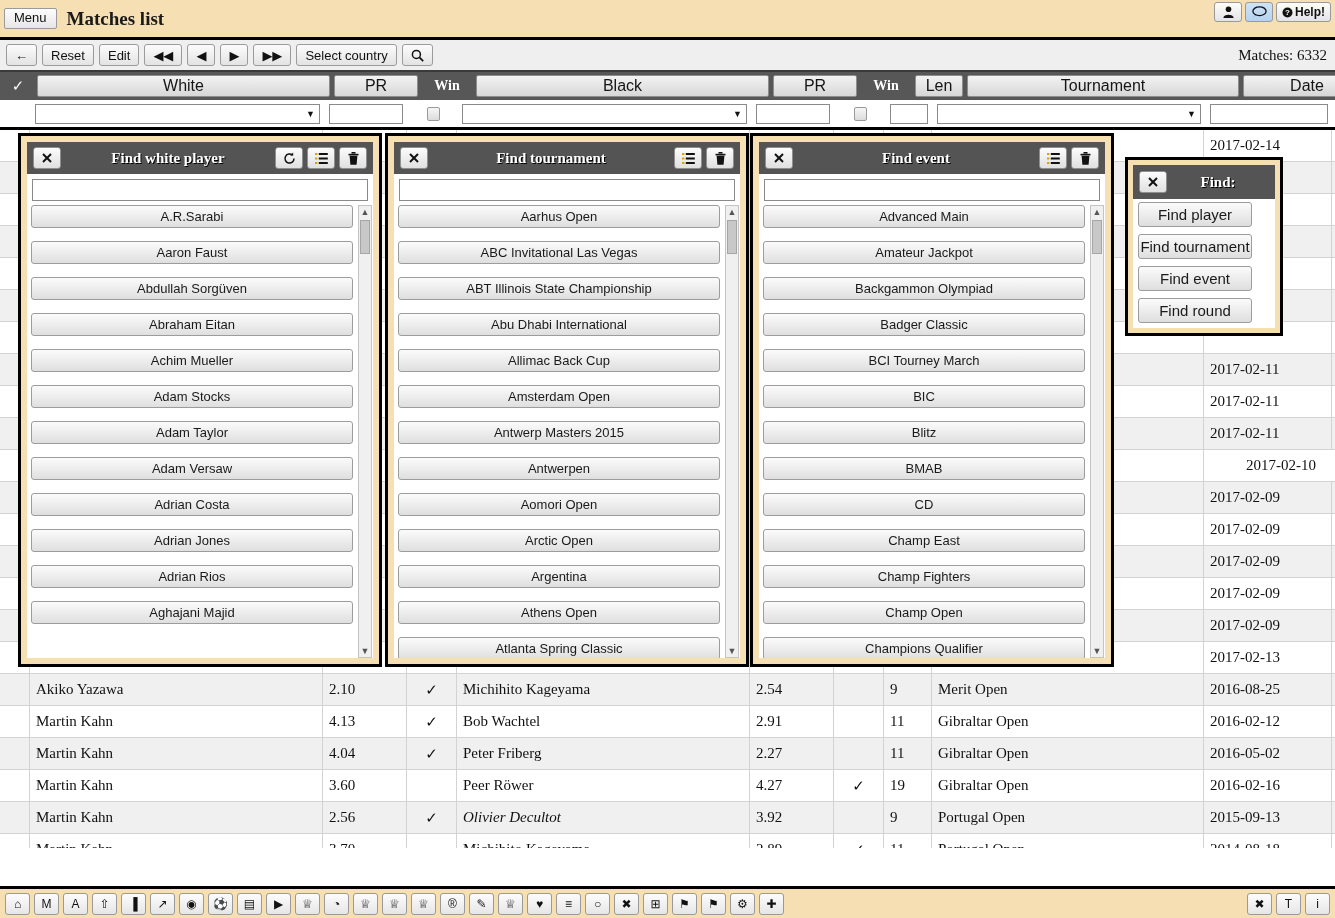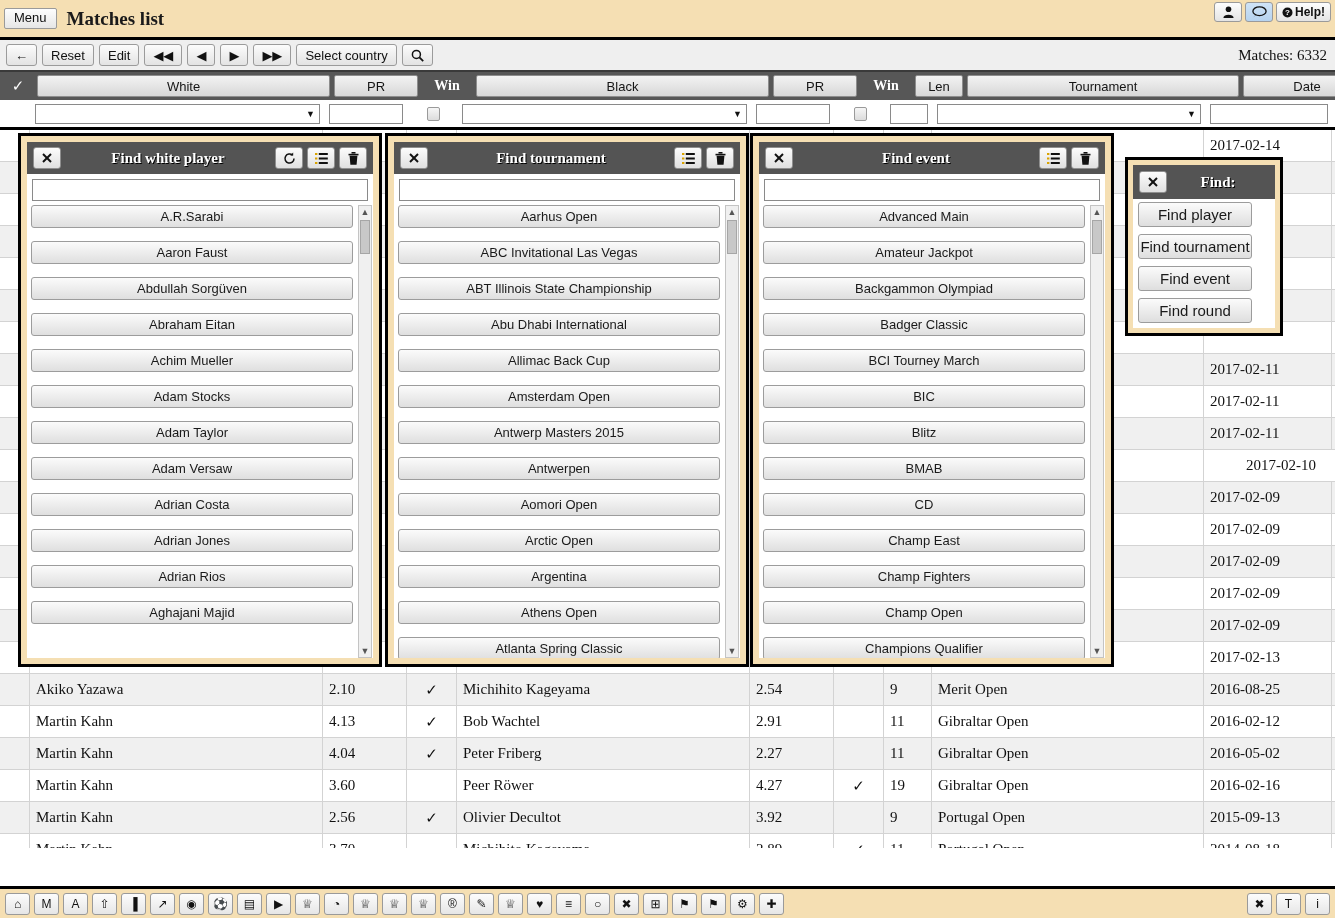--- a/index.html
+++ b/index.html
@@ -117,21 +117,21 @@
     align-items: center;
     padding: 0 1px;
   }
   .ch {
     background: linear-gradient(#f3f3f3,#d7d7d7);
     border: 1px solid #8d8d8d;
     border-radius: 2px;
     height: 22px;
     margin: 0 2px;
     display: flex; align-items: center; justify-content: center;
-    font-size: 13px;
+    font-size: 16px;
     color: #151515;
     cursor: pointer;
     overflow: hidden;
     white-space: nowrap;
   }
   .ch-check {
     color: #fff; font-size: 15px;
     display:flex; align-items:center; justify-content:center;
     background: none; border: none;
   }
@@ -738,21 +738,21 @@
           <div class="dcell" style="width: 48px; flex: 0 0 48px;">19</div>
           <div class="dcell" style="width: 272px; flex: 0 0 272px;">Gibraltar Open</div>
           <div class="dcell" style="width: 128px; flex: 0 0 128px;">2016-02-16</div>
           <div class="dcell ctr" style="width: 33px; flex: 0 0 33px;"></div>
         </div>
         <div class="drow alt">
           <div class="dcell ctr" style="width: 30px; flex: 0 0 30px;"></div>
           <div class="dcell" style="width: 293px; flex: 0 0 293px;">Martin Kahn</div>
           <div class="dcell" style="width: 84px; flex: 0 0 84px;">2.56</div>
           <div class="dcell ctr" style="width: 50px; flex: 0 0 50px;">✓</div>
-          <div class="dcell" style="width: 293px; flex: 0 0 293px;">Olivier Decultot</div>
+          <div class="dcell" style="width: 293px; flex: 0 0 293px; font-style: italic;">Olivier Decultot</div>
           <div class="dcell" style="width: 84px; flex: 0 0 84px;">3.92</div>
           <div class="dcell ctr" style="width: 50px; flex: 0 0 50px;"></div>
           <div class="dcell" style="width: 48px; flex: 0 0 48px;">9</div>
           <div class="dcell" style="width: 272px; flex: 0 0 272px;">Portugal Open</div>
           <div class="dcell" style="width: 128px; flex: 0 0 128px;">2015-09-13</div>
           <div class="dcell ctr" style="width: 33px; flex: 0 0 33px;"></div>
         </div>
         <div class="drow">
           <div class="dcell ctr" style="width: 30px; flex: 0 0 30px;"></div>
           <div class="dcell" style="width: 293px; flex: 0 0 293px;">Martin Kahn</div>

